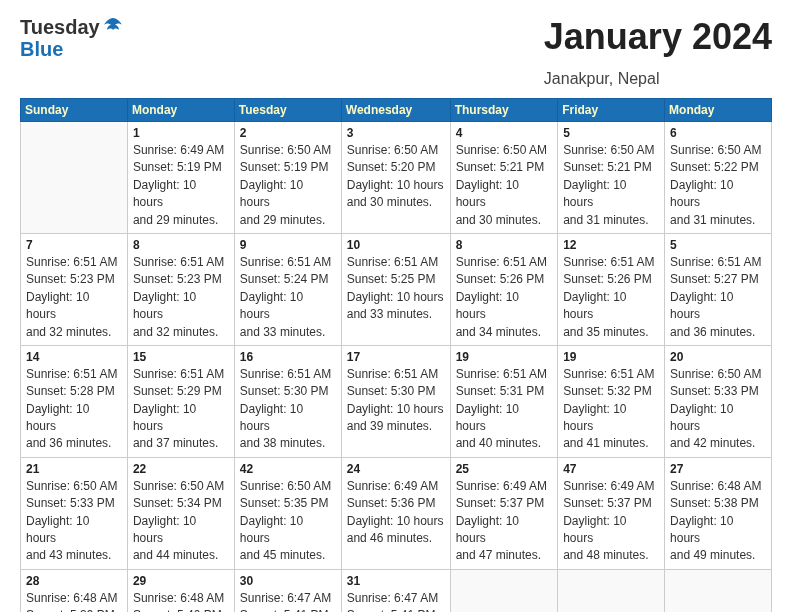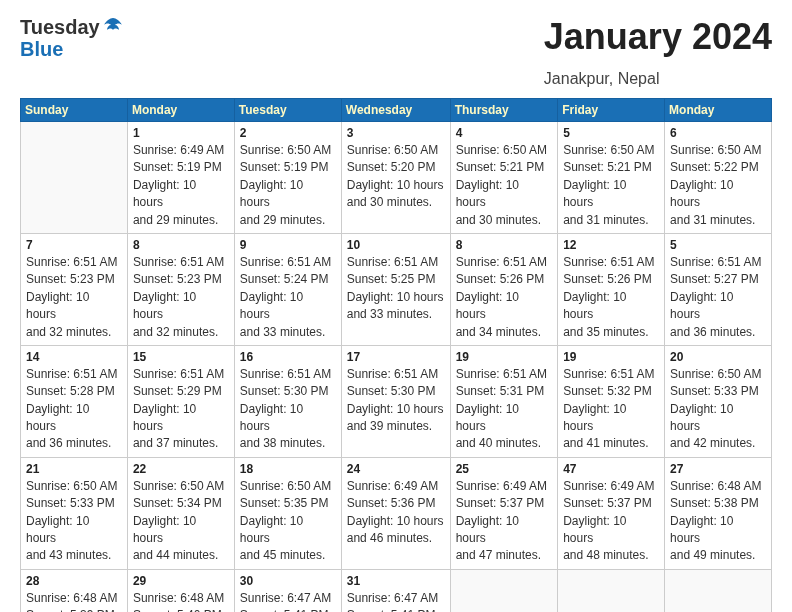--- a/index.html
+++ b/index.html
@@ -283,21 +283,21 @@
 and 43 minutes.</div>
           </td>
           <td>
             <div class="day-number">22</div>
             <div class="day-info" style="white-space: pre-line;">Sunrise: 6:50 AM
 Sunset: 5:34 PM
 Daylight: 10 hours
 and 44 minutes.</div>
           </td>
           <td>
-            <div class="day-number">18</div>
+            <div class="day-number">42</div>
             <div class="day-info" style="white-space: pre-line;">Sunrise: 6:50 AM
 Sunset: 5:35 PM
 Daylight: 10 hours
 and 45 minutes.</div>
           </td>
           <td>
             <div class="day-number">24</div>
             <div class="day-info" style="white-space: pre-line;">Sunrise: 6:49 AM
 Sunset: 5:36 PM
 Daylight: 10 hours

